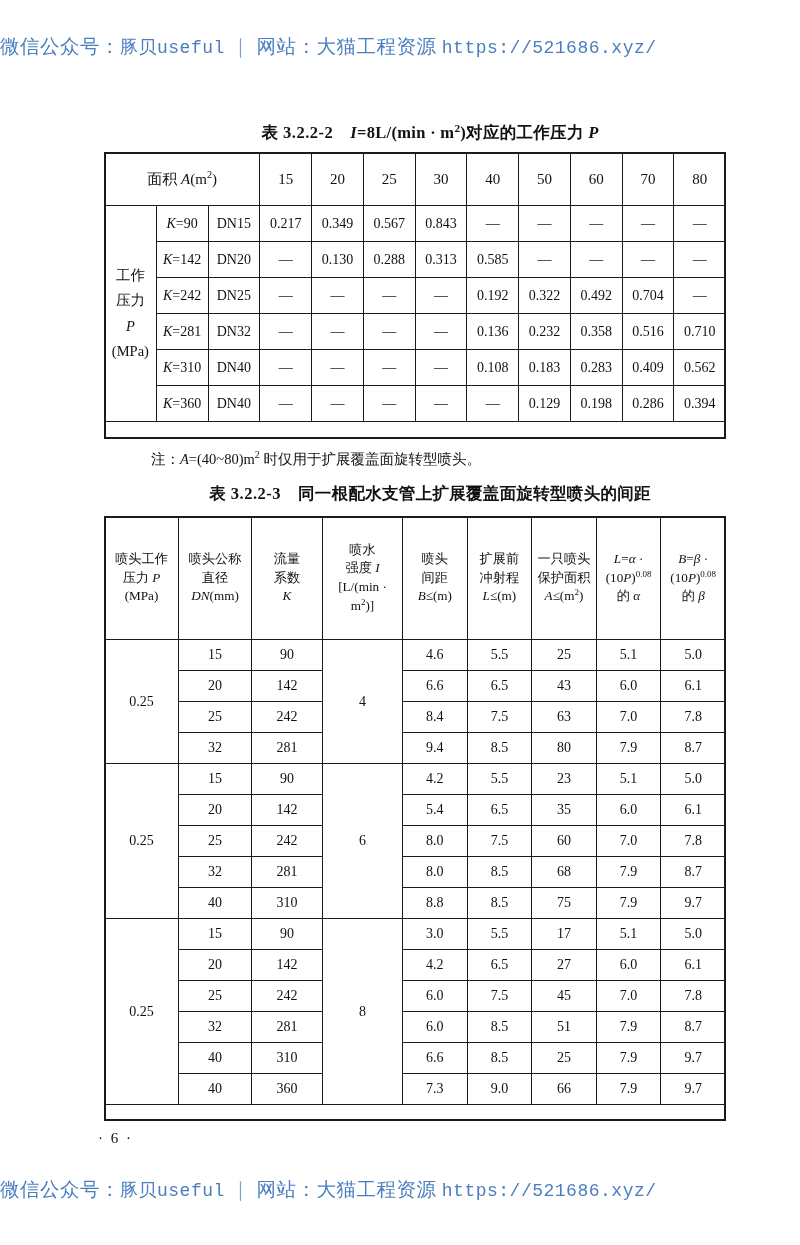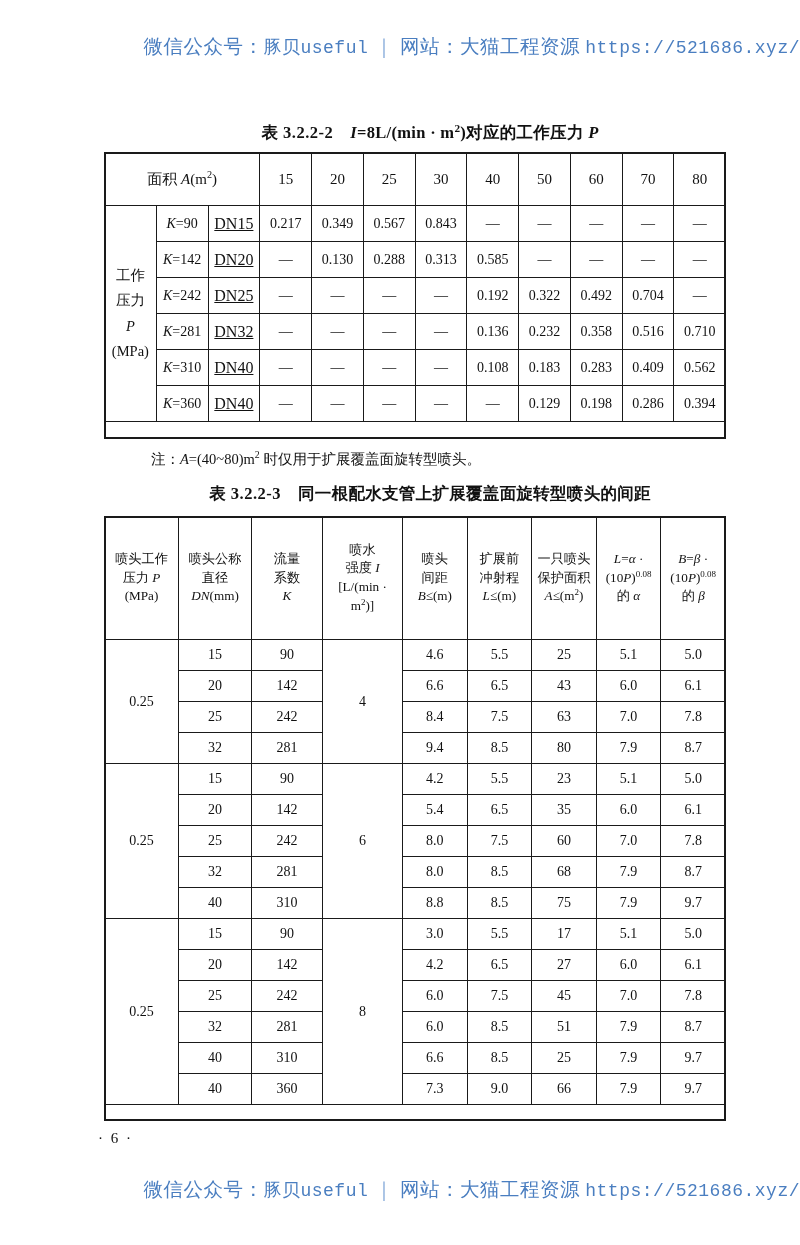--- a/index.html
+++ b/index.html
@@ -20,21 +20,21 @@
     width: 800px;
     height: 1245px;
     box-sizing: border-box;
   }
 
   
   .watermark {
     position: absolute;
     left: 0;
     width: 800px;
-    text-align: right;
+    text-align: left;
     color: #4a7ec0;
     font-size: 19.5px;
     letter-spacing: 0.5px;
     white-space: nowrap;
     font-family: "Liberation Serif", "DejaVu Serif", serif;
   }
   .watermark .sep {
     color: #7ba3d6;
     padding: 0 6px;
   }
@@ -111,21 +111,21 @@
     width: 622px;
   }
   #table1 td { height: 35px; }
   #table1 tr.hdr td { height: 52px; font-size: 15px; }
   #table1 .lbl-side {
     font-size: 14.5px;
     line-height: 1.75;
     width: 55px;
   }
   #table1 .kcol { font-size: 14px; width: 68px; }
-  #table1 .dncol { font-size: 16px; width: 52px; text-decoration: underline; }
+  #table1 .dncol { font-size: 14px; width: 52px; }
   #b1 {
     left: 104px;
     top: 152px;
     width: 622px;
     height: 287px;
   }
 
   
   #table2 {
     left: 104px;

